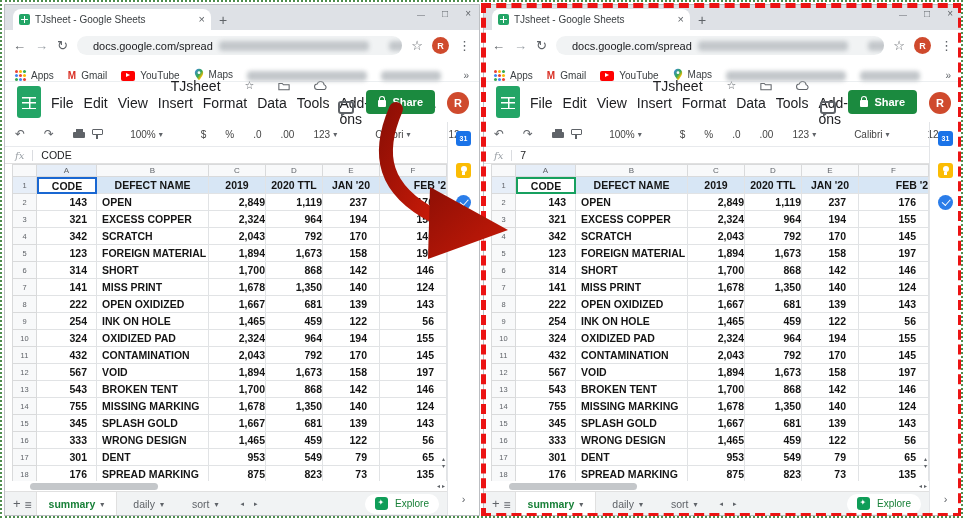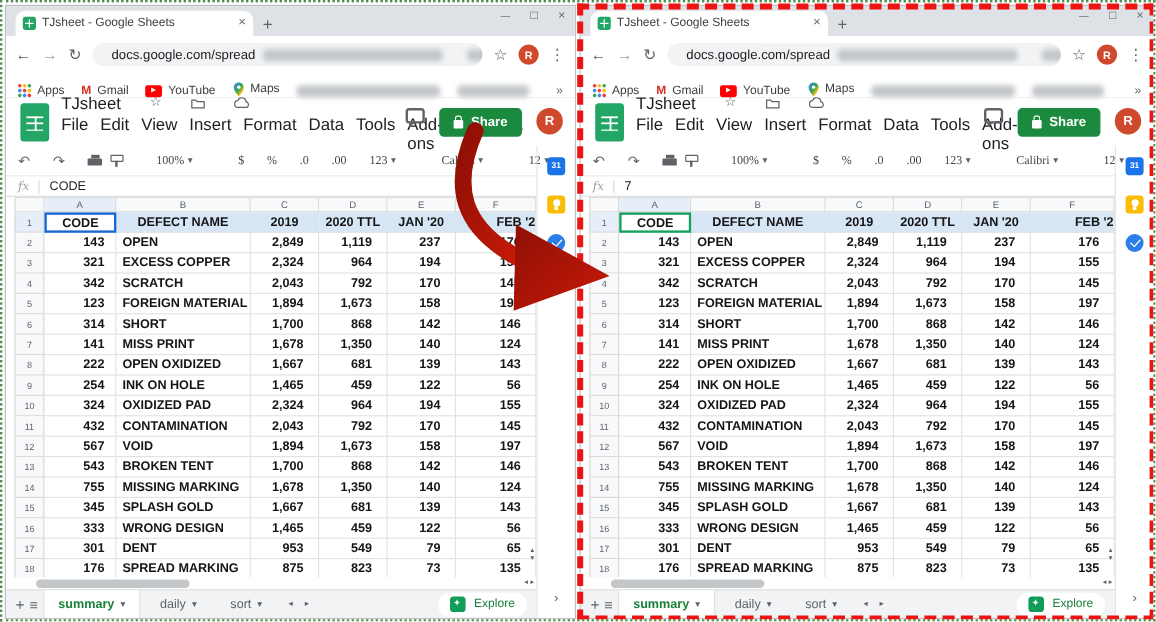--- a/index.html
+++ b/index.html
@@ -56,39 +56,39 @@
 
   
   .appheader{height:40px;background:#fff;display:flex;align-items:center;padding:0 10px 0 12px;gap:10px;flex:none;}
   .slogo{width:24px;height:32px;background:#23a566;border-radius:3px;position:relative;flex:none;}
   .slogo::before{content:"";position:absolute;left:5px;top:11px;width:14px;height:12px;background:
      linear-gradient(#fff,#fff) 0 0/14px 1.5px no-repeat,
      linear-gradient(#fff,#fff) 0 5px/14px 1.5px no-repeat,
      linear-gradient(#fff,#fff) 0 10.5px/14px 1.5px no-repeat,
      linear-gradient(#fff,#fff) 6.5px 0/1.5px 12px no-repeat;}
   .titlezone{display:flex;flex-direction:column;justify-content:center;gap:1px;min-width:0;}
-  .titlerow{display:flex;align-items:center;gap:24px;}
+  .titlerow{display:flex;align-items:center;gap:24px;justify-content:flex-end;}
   .doc-title{font-size:14px;color:#202124;}
   .mini-ic{font-size:11px;color:#5f6368;}
   .menurow{display:flex;gap:10px;font-size:14px;color:#202124;}
   .menurow span{cursor:default;}
   .menu-trunc{color:#9aa0a6;}
-  .header-right{margin-left:auto;display:flex;align-items:flex-start;gap:12px;}
+  .header-right{margin-left:auto;display:flex;align-items:flex-end;gap:12px;}
   .comment-ic{width:16px;height:13px;border:2px solid #5f6368;border-radius:3px;position:relative;}
   .comment-ic::after{content:"";position:absolute;left:1px;bottom:-5px;border-top:4px solid #5f6368;border-right:5px solid transparent;}
   .share-btn{height:24px;background:#1b8a3f;border-radius:4px;color:#fff;font-size:11px;font-weight:600;display:flex;align-items:center;gap:6px;padding:0 12px;}
   .share-lock{width:8px;height:7px;background:#fff;border-radius:1px;position:relative;margin-top:3px;}
   .share-lock::before{content:"";position:absolute;left:1px;top:-4px;width:4px;height:4px;border:1.5px solid #fff;border-bottom:none;border-radius:3px 3px 0 0;}
   .avatar-m{width:22px;height:22px;border-radius:50%;background:#cf4a2d;color:#fff;font-size:11px;font-weight:700;display:flex;align-items:center;justify-content:center;}
 
   
   .content-row{flex:1;display:flex;min-height:0;}
   .left-col{flex:1;display:flex;flex-direction:column;min-width:0;}
 
-  .toolbar{height:24px;display:flex;align-items:center;gap:19px;padding:0 10px;font-size:10px;color:#444;flex:none;font-family:Liberation Serif, serif;}
+  .toolbar{height:24px;display:flex;align-items:center;gap:19px;padding:0 10px;font-size:10px;color:#444;flex:none;}
   .tb-ic{font-size:12px;color:#5f6368;}
   .i-undo::before{content:"↶";}
   .i-redo::before{content:"↷";}
   .tb-div{width:1px;height:14px;background:#dadce0;}
   .tb-txt{display:flex;align-items:center;gap:3px;color:#444;}
   .i-caret::before{content:"▾";font-size:8px;color:#5f6368;}
   .i-more::before{content:"⋯";}
   .i-collapse{margin-left:auto;font-size:11px;color:#5f6368;}
   .i-collapse::before{content:"^";font-size:12px;}
   .prn{width:12px;height:10px;position:relative;}
@@ -108,22 +108,22 @@
   .colhead{height:13px;display:flex;flex:none;}
   .corner{width:25px;border:1px solid #d9dadb;background:#f8f9fa;flex:none;}
   .chip{background:#f8f9fa;border:1px solid #d9dadb;border-left:none;color:#5f6368;display:flex;align-items:center;justify-content:center;flex:none;}
   .colchip{font-size:8px;}
   .active-chip{background:#e6eef8;}
   .grid-row{display:flex;height:17px;flex:none;}
   .rowchip{width:25px;font-size:7.5px;border-top:none;border-left:1px solid #d9dadb;}
   .cell{border-right:1px solid #e1e3e5;border-bottom:1px solid #e1e3e5;font-size:10.5px;font-weight:700;color:#151515;display:flex;align-items:center;overflow:hidden;white-space:nowrap;}
   .c0{width:60px;justify-content:flex-end;padding-right:9px;}
   .c1{width:112px;padding-left:5px;}
-  .c2{width:57px;justify-content:flex-end;padding-right:12px;}
-  .c3{width:57px;justify-content:flex-end;padding-right:12px;}
+  .c2{width:57px;justify-content:flex-end;}
+  .c3{width:57px;justify-content:flex-end;}
   .c4{width:57px;justify-content:flex-end;padding-right:12px;}
   .c5{flex:1;justify-content:flex-end;padding-right:12px;min-width:0;}
   .hdr-row{height:17px;}
   .hdr{background:#d7e6f5;justify-content:center;padding:0;}
   .sel-cell{position:relative;border:2px solid var(--sel,#1967d2);background:#fff;}
   .colchip-a{width:60px;}.colchip-b{width:112px;}.colchip-c{width:57px;}.colchip-d{width:57px;}.colchip-e{width:57px;}.colchip-f{flex:1;}
   .vscroll-steppers{position:absolute;right:2px;bottom:12px;display:flex;flex-direction:column;gap:1px;font-size:6px;color:#80868b;}
   .i-tri-u::before{content:"▴";}
   .i-tri-d::before{content:"▾";}
   .i-tri-l::before{content:"◂";}

